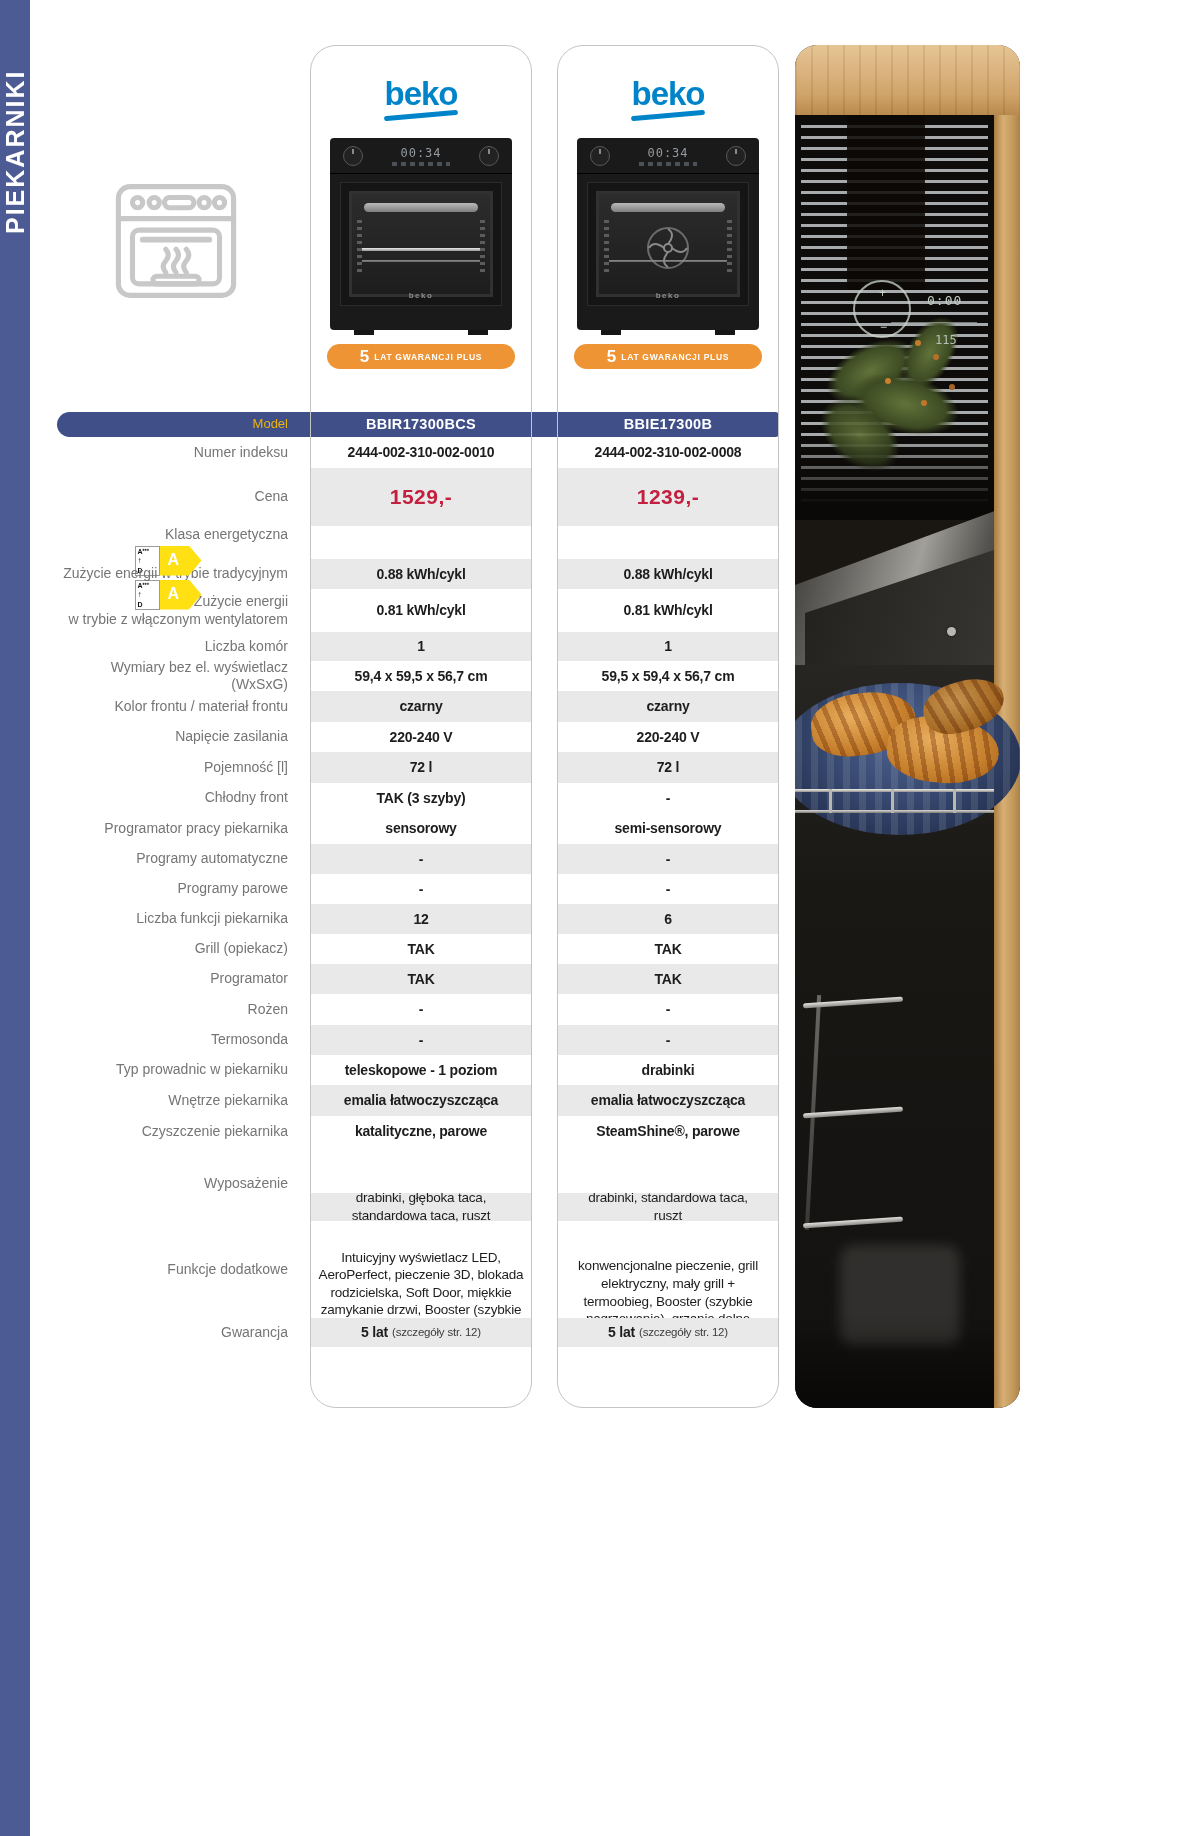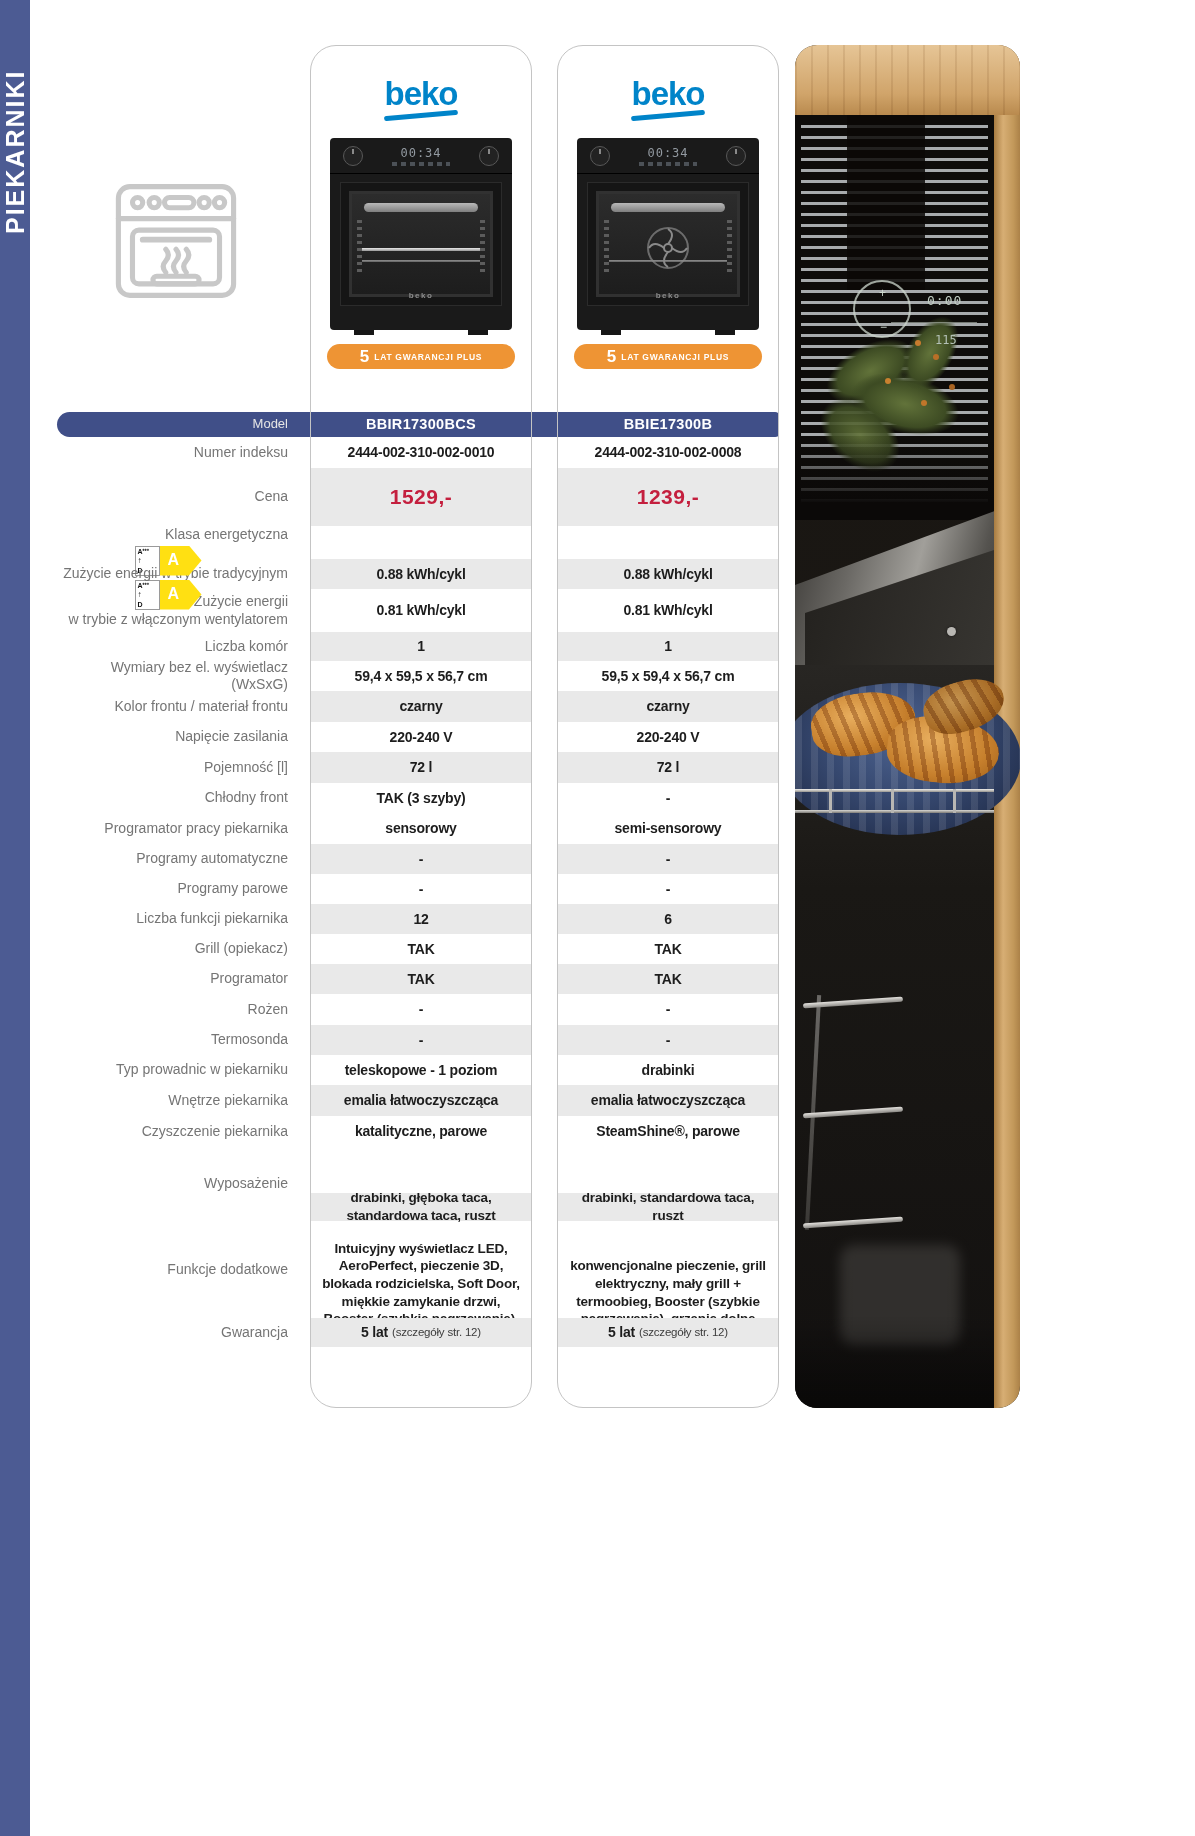--- a/index.html
+++ b/index.html
@@ -54,25 +54,25 @@
   .table-wrap { position:absolute; left:57px; top:412px; width:722px; z-index:2; }
   .model-row { position:relative; z-index:5; height:25px; background:#404f88; border-radius:13px 4px 4px 13px;
     display:flex; align-items:center; color:#fff; }
   .trow { display:flex; align-items:stretch; }
   .tlabel { width:233px; display:flex; align-items:center; justify-content:flex-end; text-align:right;
     color:#757575; font-size:14px; line-height:1.25; white-space:pre-line; padding-right:2px; }
   .tgap1 { width:20px; } .tgap2 { width:25px; }
   .tcell { width:222px; display:flex; align-items:center; justify-content:center; text-align:center;
     color:#1d1d1d; font-size:14px; font-weight:700; letter-spacing:-.2px; line-height:1.3; white-space:pre-line; padding:2px 8px; }
   .gray .tcell { background:#e9e9e9; }
-  .model-row .tlabel { color:#e5e5e5; font-size:13px; }
+  .model-row .tlabel { color:#eab308; font-size:13px; }
   .model-row .tcell { color:#fff; background:transparent; font-size:14.5px; font-weight:700; letter-spacing:.3px;border-radius:9px; }
   .h29{height:29px;} .h30{height:30px;} .h31{height:31px;} .h33{height:33px;flex-direction:column;} .h43{height:43px;} .h58{height:58px;} .h74{height:74px;} .h97{height:97px;}
   .price .tcell { color:#c41f3e; font-size:21px; letter-spacing:.5px; }
-  .small-cells .tcell { font-size:13.5px; font-weight:700;margin-top:46px; }
+  .small-cells .tcell { font-size:13.5px; font-weight:400;margin-top:46px; }
   .warr-main { font-weight:700; font-size:14px; }
   .warr-note { font-weight:400; font-size:11.5px; color:#3c3c3c; margin-left:4px; }
 
   
   .energy { display:flex; align-items:center; }
   .energy-scale { width:25px; height:30px; background:#fff; border:1px solid #9a9a9a;
     display:flex; flex-direction:column; align-items:flex-start; justify-content:space-between; padding:1px 2px; }
   .energy-scale span { font-size:7px; font-weight:700; color:#111; line-height:1; }
   .energy-scale .arr { font-size:8px; }
   .energy-arrow { width:42px; height:30px; background:#ffe012; clip-path:polygon(0 0,70% 0,100% 50%,70% 100%,0 100%);

